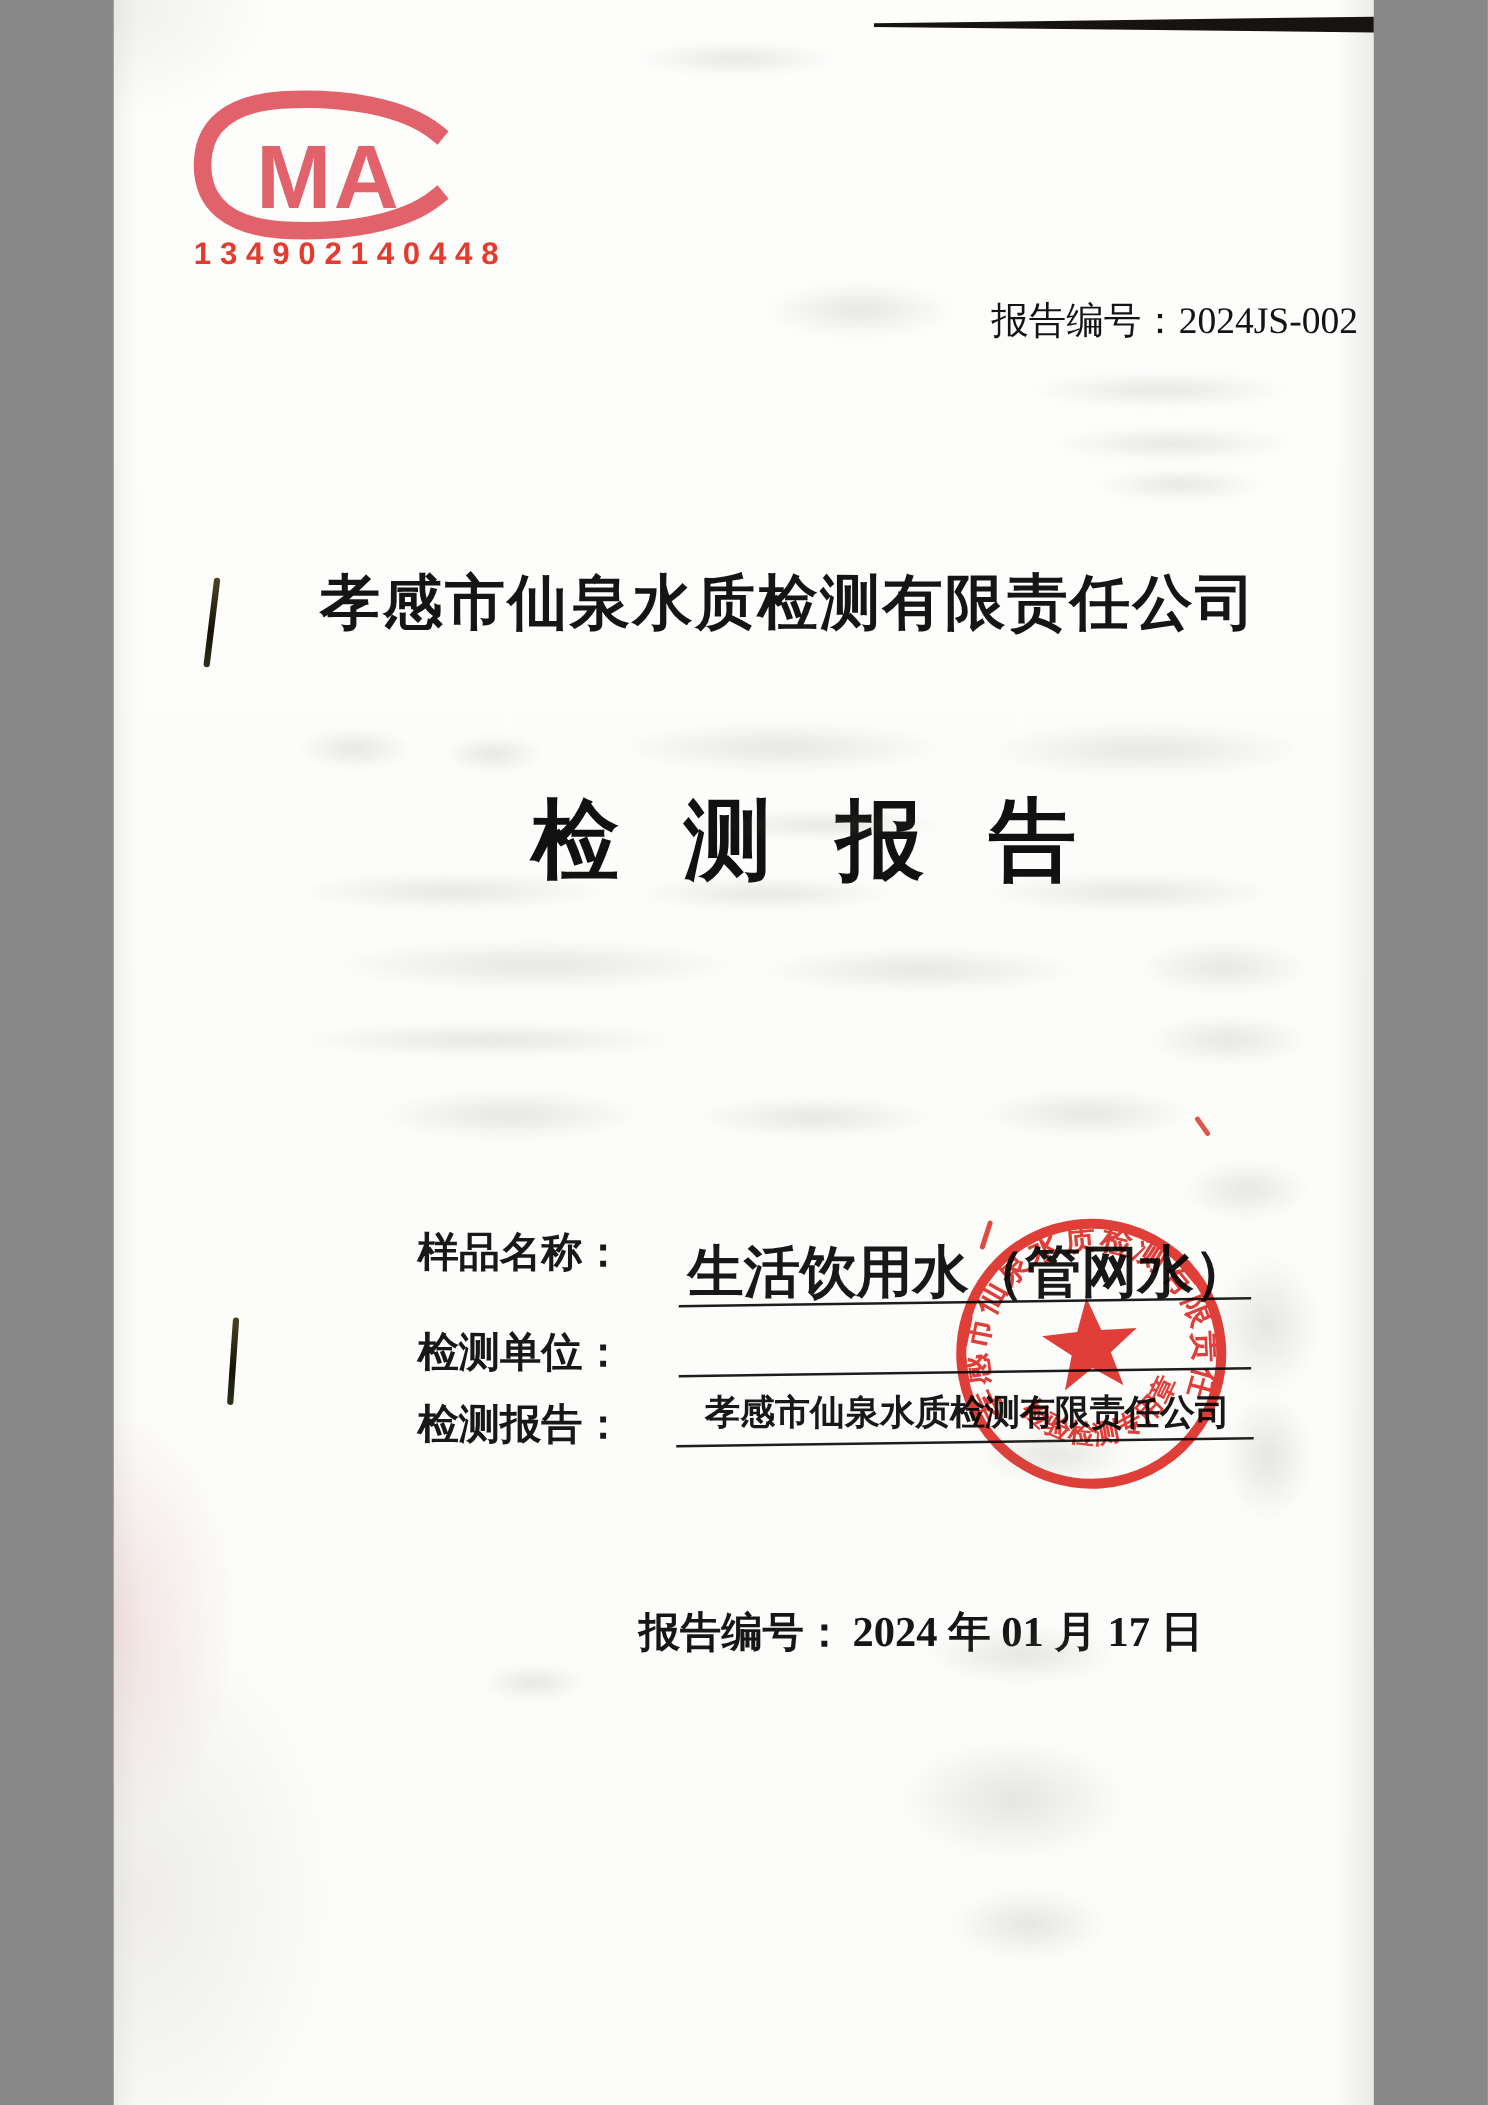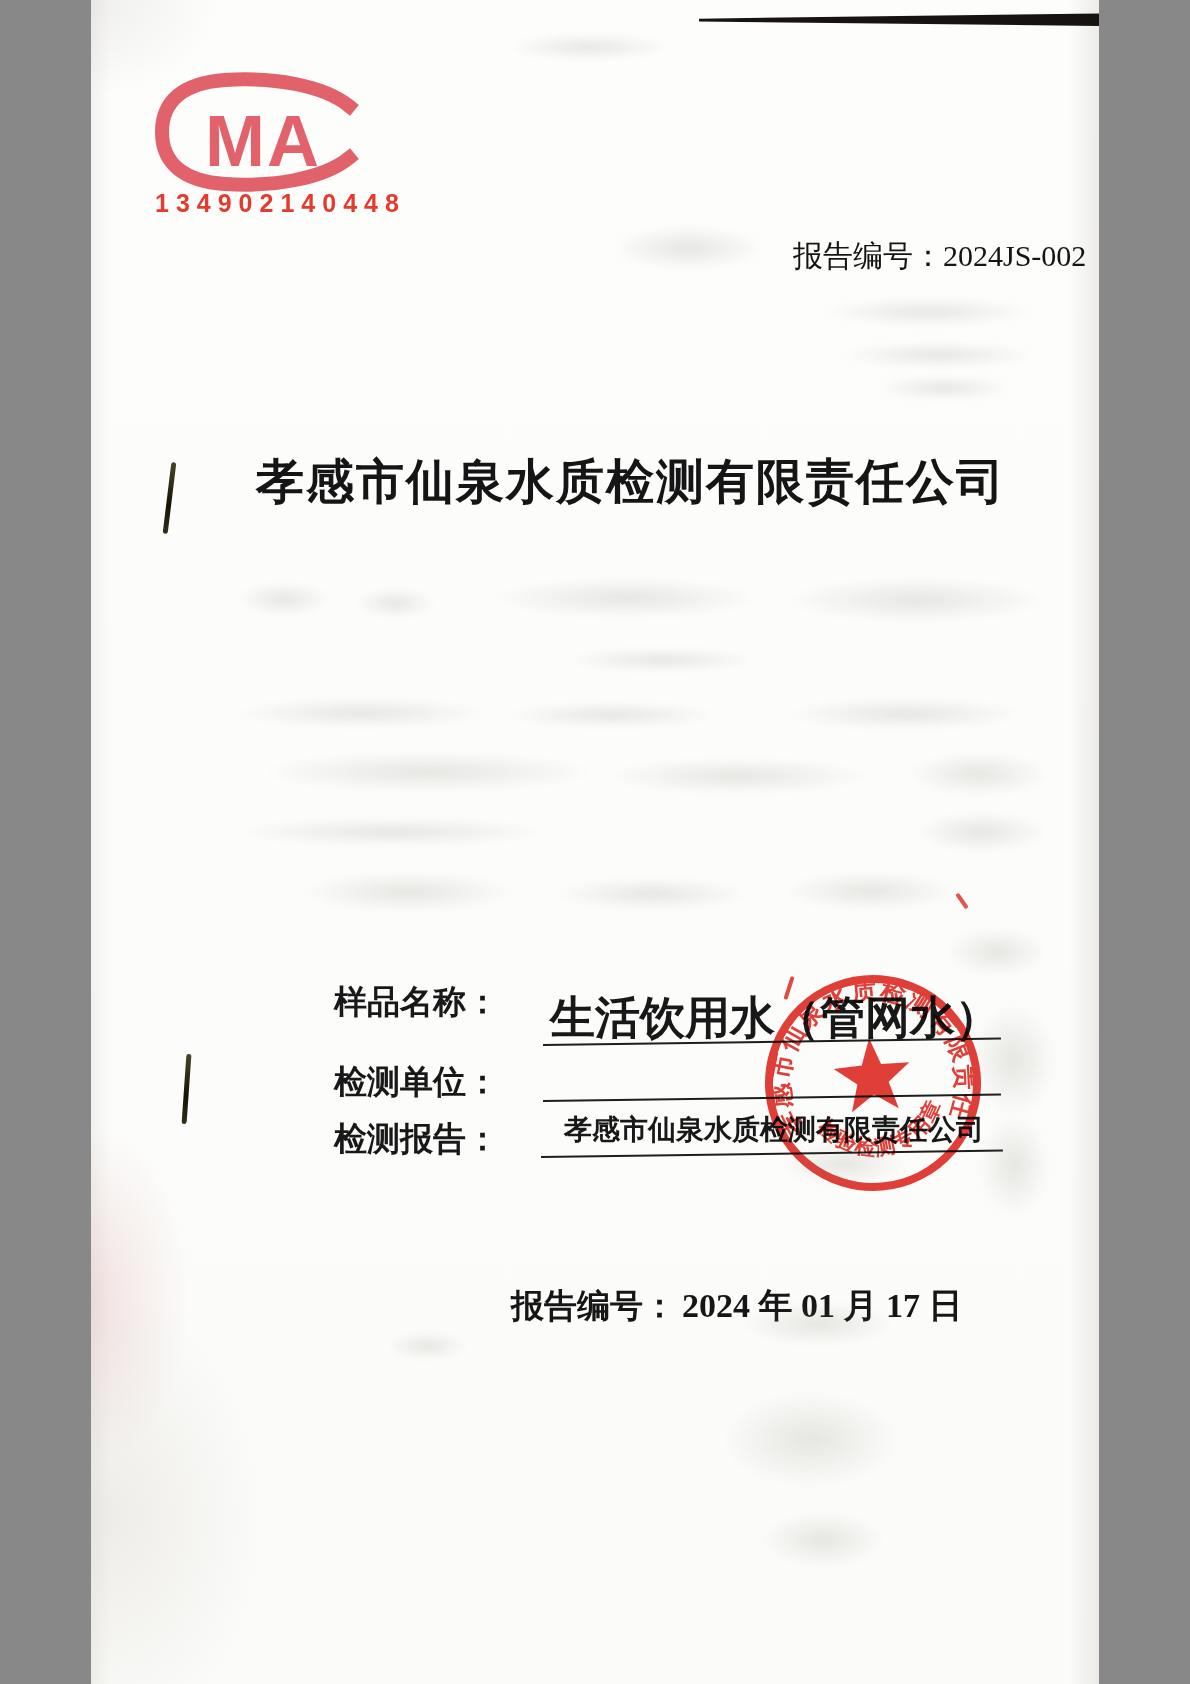--- a/index.html
+++ b/index.html
@@ -86,20 +86,21 @@
     <text x="54" y="96" font-family="Liberation Sans, sans-serif" font-size="72" font-weight="bold" fill="#e05560" letter-spacing="2" opacity="0.92">MA</text>
   </svg>
   <div class="abs cma-num">134902140448</div>
 
   <div class="abs report-no">
     <span>报告编号：</span><span class="val">2024JS-002</span>
   </div>
 
   <div class="abs company-title">孝感市仙泉水质检测有限责任公司</div>
 
+  <div class="abs doc-title">检测报告</div>
 
   <div class="abs f-label" style="left:243px;top:980px">样品名称：</div>
   <div class="abs f-value" style="left:455px;top:988px">生活饮用水（管网水）</div>
   <div class="abs f-line" style="left:452px;top:1044px;width:458px"></div>
 
   <div class="abs f-label" style="left:243px;top:1060px">检测单位：</div>
   <div class="abs f-line" style="left:452px;top:1100px;width:458px"></div>
 
   <div class="abs f-label" style="left:243px;top:1117px">检测报告：</div>
   <div class="abs f-value small" style="left:450px;top:1111px">孝感市仙泉水质检测有限责任公司</div>

